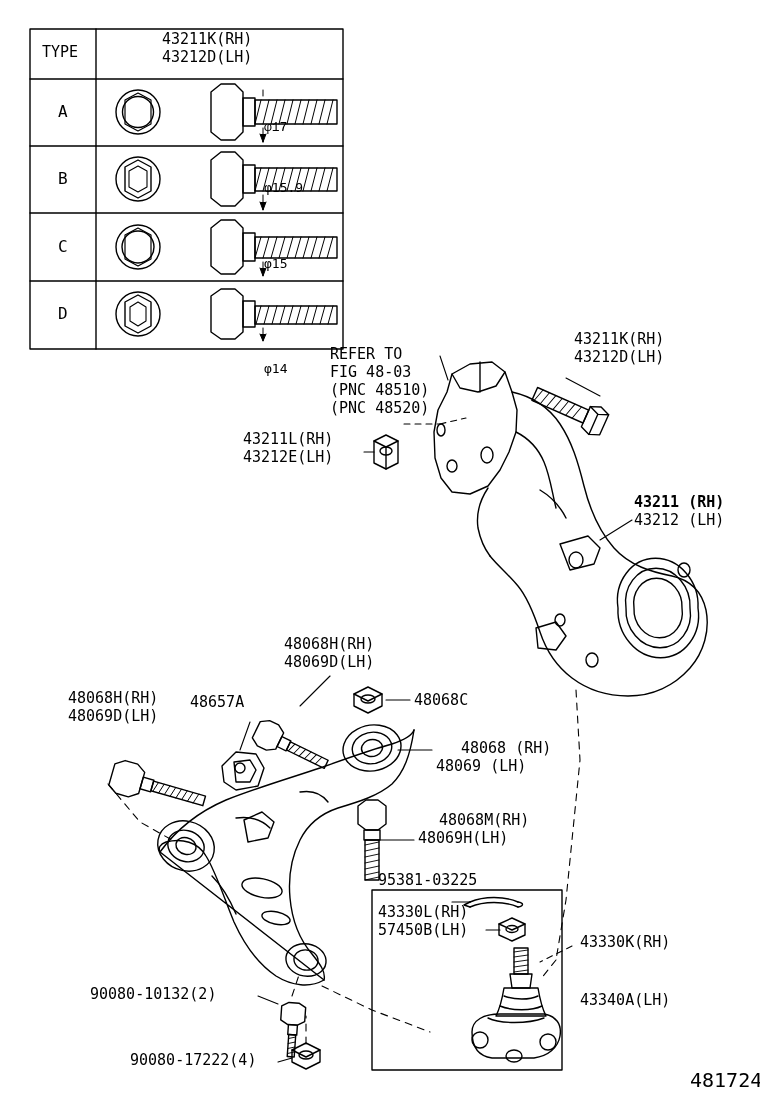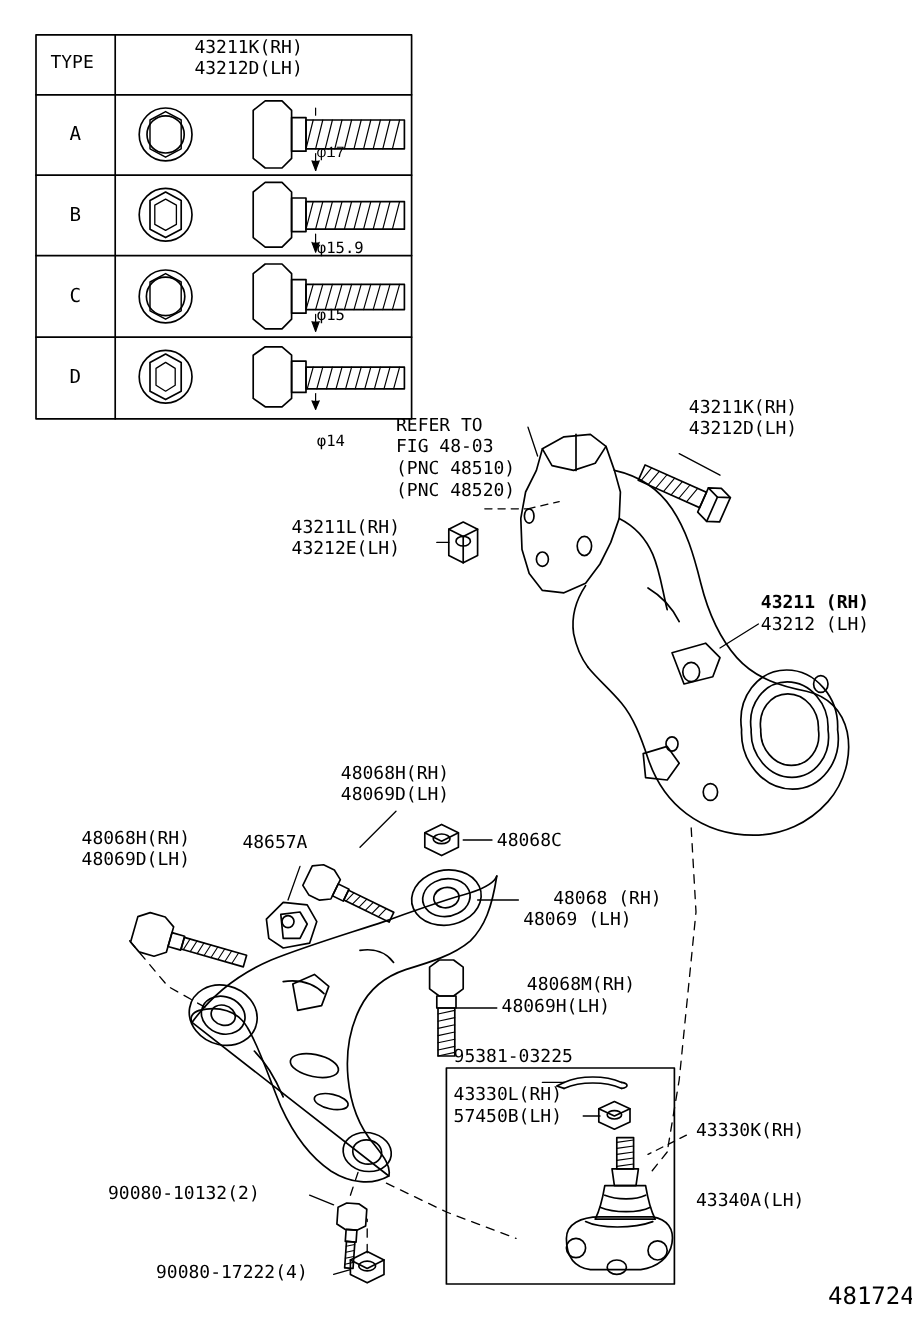--- a/index.html
+++ b/index.html
@@ -430,21 +430,21 @@
   <div class="lbl" style="left:42px; top:44px;">TYPE</div>
   <div class="lbl" style="left:162px; top:31px;">43211K(RH)</div>
   <div class="lbl" style="left:162px; top:49px;">43212D(LH)</div>
 
   <div class="lbl type-letter" style="left:58px; top:103px;">A</div>
   <div class="lbl type-letter" style="left:58px; top:170px;">B</div>
   <div class="lbl type-letter" style="left:58px; top:238px;">C</div>
   <div class="lbl type-letter" style="left:58px; top:305px;">D</div>
 
   <div class="lbl small" style="left:264px; top:120px;font-family:Liberation Mono, monospace;">φ17</div>
-  <div class="lbl small" style="left:264px; top:180px;margin-top:20px;">φ15.9</div>
+  <div class="lbl small" style="left:264px; top:180px;">φ15.9</div>
   <div class="lbl small" style="left:264px; top:256px;">φ15</div>
   <div class="lbl small" style="left:264px; top:322px;margin-top:39px;">φ14</div>
 
   <div class="lbl" style="left:330px; top:346px;">REFER TO</div>
   <div class="lbl" style="left:330px; top:364px;">FIG 48-03</div>
   <div class="lbl" style="left:330px; top:382px;">(PNC 48510)</div>
   <div class="lbl" style="left:330px; top:400px;">(PNC 48520)</div>
 
   <div class="lbl" style="left:574px; top:331px;">43211K(RH)</div>
   <div class="lbl" style="left:574px; top:349px;">43212D(LH)</div>
@@ -454,21 +454,21 @@
 
   <div class="lbl" style="left:634px; top:494px;font-weight:bold;">43211 (RH)</div>
   <div class="lbl" style="left:634px; top:512px;">43212 (LH)</div>
 
   <div class="lbl" style="left:284px; top:636px;">48068H(RH)</div>
   <div class="lbl" style="left:284px; top:654px;">48069D(LH)</div>
 
   <div class="lbl" style="left:68px; top:690px;">48068H(RH)</div>
   <div class="lbl" style="left:68px; top:708px;">48069D(LH)</div>
 
-  <div class="lbl" style="left:202px; top:694px;">48657A</div>
+  <div class="lbl" style="left:190px; top:694px;">48657A</div>
 
   <div class="lbl" style="left:414px; top:692px;">48068C</div>
 
   <div class="lbl" style="left:436px; top:740px;margin-left:25px;">48068 (RH)</div>
   <div class="lbl" style="left:436px; top:758px;">48069 (LH)</div>
 
   <div class="lbl" style="left:428px; top:812px;margin-left:11px;">48068M(RH)</div>
   <div class="lbl" style="left:418px; top:830px;">48069H(LH)</div>
 
   <div class="lbl" style="left:378px; top:872px;">95381-03225</div>

